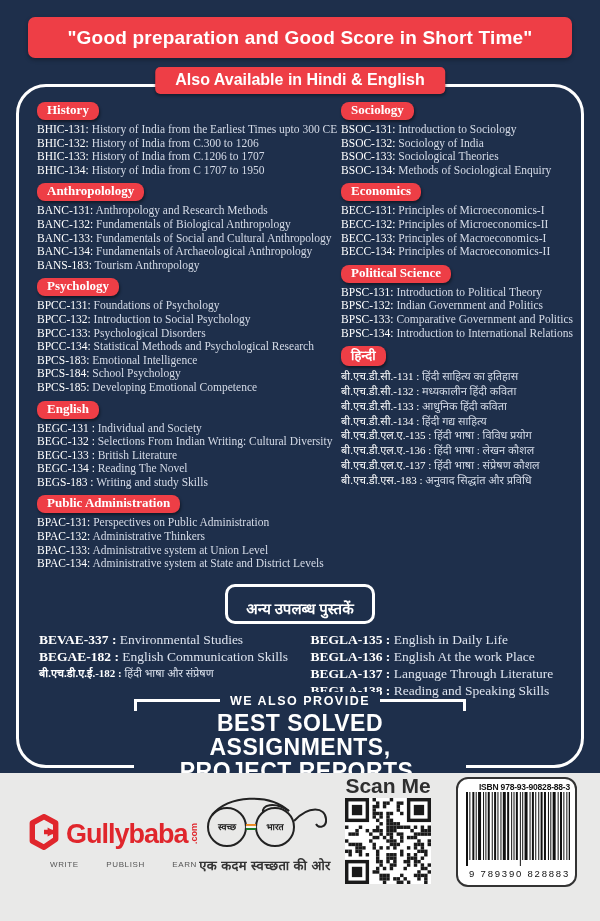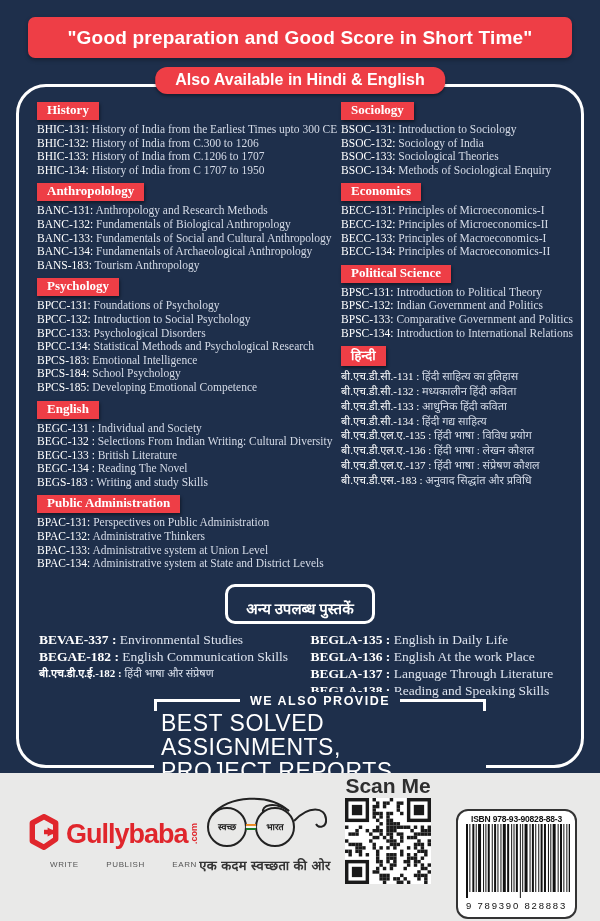--- a/index.html
+++ b/index.html
@@ -15,35 +15,35 @@
     background:var(--red,#ee3e46); border-radius:7px;
     color:#fff; font-family:"Liberation Sans", sans-serif; font-weight:bold;
     font-size:19px; line-height:41px; text-align:center; letter-spacing:.2px;
     box-shadow:0 2px 4px rgba(0,0,0,.3);
   }
   
   .badge {
     position:absolute; top:67px; left:50%; transform:translateX(-50%);
     background:var(--red,#ee3e46); color:#fff; z-index:3;
     font-family:"Liberation Sans", sans-serif; font-weight:bold; font-size:16px;
-    padding:4px 20px 5px; border-radius:12px; white-space:nowrap;
+    padding:4px 20px 5px; border-radius:5px; white-space:nowrap;
     box-shadow:0 2px 3px rgba(0,0,0,.35);
   }
   
   .main-box {
     position:absolute; left:16px; right:16px; top:84px; height:684px;
     border:3px solid #fff; border-radius:30px;
   }
   .columns { position:absolute; top:12px; left:18px; right:8px; display:flex; }
   .col-left { width:312px; }
   .col-right { flex:1; }
   .section { margin-bottom:3px; }
   .chip {
     display:inline-block; background:var(--red,#ee3e46); color:#fff;
-    font-weight:bold; font-size:13px; padding:0 10px 2px; border-radius:0;
+    font-weight:bold; font-size:13px; padding:0 10px 2px; border-radius:8px;
     margin:3px 0; box-shadow:1px 2px 3px rgba(0,0,0,.45);
   }
   .course-line { font-size:11.5px; line-height:13.6px; white-space:nowrap; }
   .course-line .code { font-weight:normal; color:#fff; }
   .course-line .title { color:#d5dbe7; }
   .sec-hi .course-line { font-size:11px; line-height:14.8px; }
   
   .other { position:absolute; top:497px; left:0; right:0; }
   .ob-title {
     width:max-content; margin:0 auto; border:3px solid #fff; border-radius:10px;
@@ -53,48 +53,47 @@
   .ob-left { width:52%; } .ob-right { flex:1; }
   .ob-line { font-size:13.5px; line-height:17px; white-space:nowrap; }
   .ob-line .code { font-weight:bold; color:#fff; }
   .ob-line .title { color:#dde3ee; }
   .ob-line.hi { font-size:11px; }
   
   .provide {
     position:absolute; top:604px; left:50%; transform:translateX(-50%);
     width:332px; height:72px; color:#fff;
     font-family:"Liberation Sans", sans-serif;
-    margin-left:20px;
   }
   .p-topline { position:absolute; top:8px; left:0; right:0; height:3px; background:#fff; }
   .p-side { position:absolute; top:8px; width:3px; height:50px; background:#fff; }
   .p-side.l { left:0; } .p-side.r { right:0; }
   .p-botline { position:absolute; top:55px; left:0; right:0; height:3px; background:#fff; }
   .p-kicker { position:relative; z-index:2; text-align:center; }
   .p-kicker span { display:inline-block; background:var(--navy,#1e2f4b); padding:0 10px; font-size:12.5px; font-weight:bold; letter-spacing:1.5px; line-height:19px; }
-  .p-big { position:relative; z-index:2; font-size:23px; font-weight:normal; letter-spacing:.5px; line-height:24px; }
+  .p-big { position:relative; z-index:2; text-align:center; font-size:23px; font-weight:bold; letter-spacing:.5px; line-height:24px; }
   .p-big span { display:inline-block; background:var(--navy,#1e2f4b); padding:0 7px; }
   
   .strip {
     position:absolute; left:0; top:773px; width:600px; height:148px;
     background:#e9e9e8; font-family:"Liberation Sans", sans-serif;
   }
   .gb { position:absolute; left:26px; top:41px; width:175px; }
   .gb-row { display:flex; align-items:center; }
   .gb-name { color:var(--gbred,#e0262c); font-weight:bold; font-size:27px; letter-spacing:-1px; margin-left:4px; }
   .gb-com { writing-mode:vertical-rl; transform:rotate(180deg); font-size:9px; font-weight:bold; color:var(--gbred,#e0262c); margin-left:1px; }
   .gb-tags { display:flex; justify-content:space-between; margin-top:6px; padding-left:24px; padding-right:4px; font-size:8px; color:#555; letter-spacing:.6px; }
   .glasses { position:absolute; left:196px; top:20px; width:138px; text-align:center; }
   .glasses-tag { font-size:13px; color:#333; letter-spacing:.4px; margin-top:-3px; font-weight:bold; }
   .scan { position:absolute; left:338px; top:1px; width:100px; text-align:center; }
   .scan-label { font-size:21px; font-weight:bold; color:#2e2e2e; }
   .isbn {
     position:absolute; left:456px; top:4px; width:121px; height:110px;
     background:#fff; border:2px solid #333; border-radius:12px;
-    padding:3px 5px 2px; text-align:center;margin-top:32px;
+    padding:3px 5px 2px; text-align:right;
   }
   .isbn-label { font-size:8.5px; font-weight:bold; color:#111; white-space:nowrap; letter-spacing:-.2px; }
   .isbn-digits { font-size:9.5px; color:#111; letter-spacing:1.8px; white-space:nowrap; margin-top:-2px; }
 </style>
 </head>
 <body>
 
 <div class="page">
 
   <div class="top-banner">"Good preparation and Good Score in Short Time"</div>

